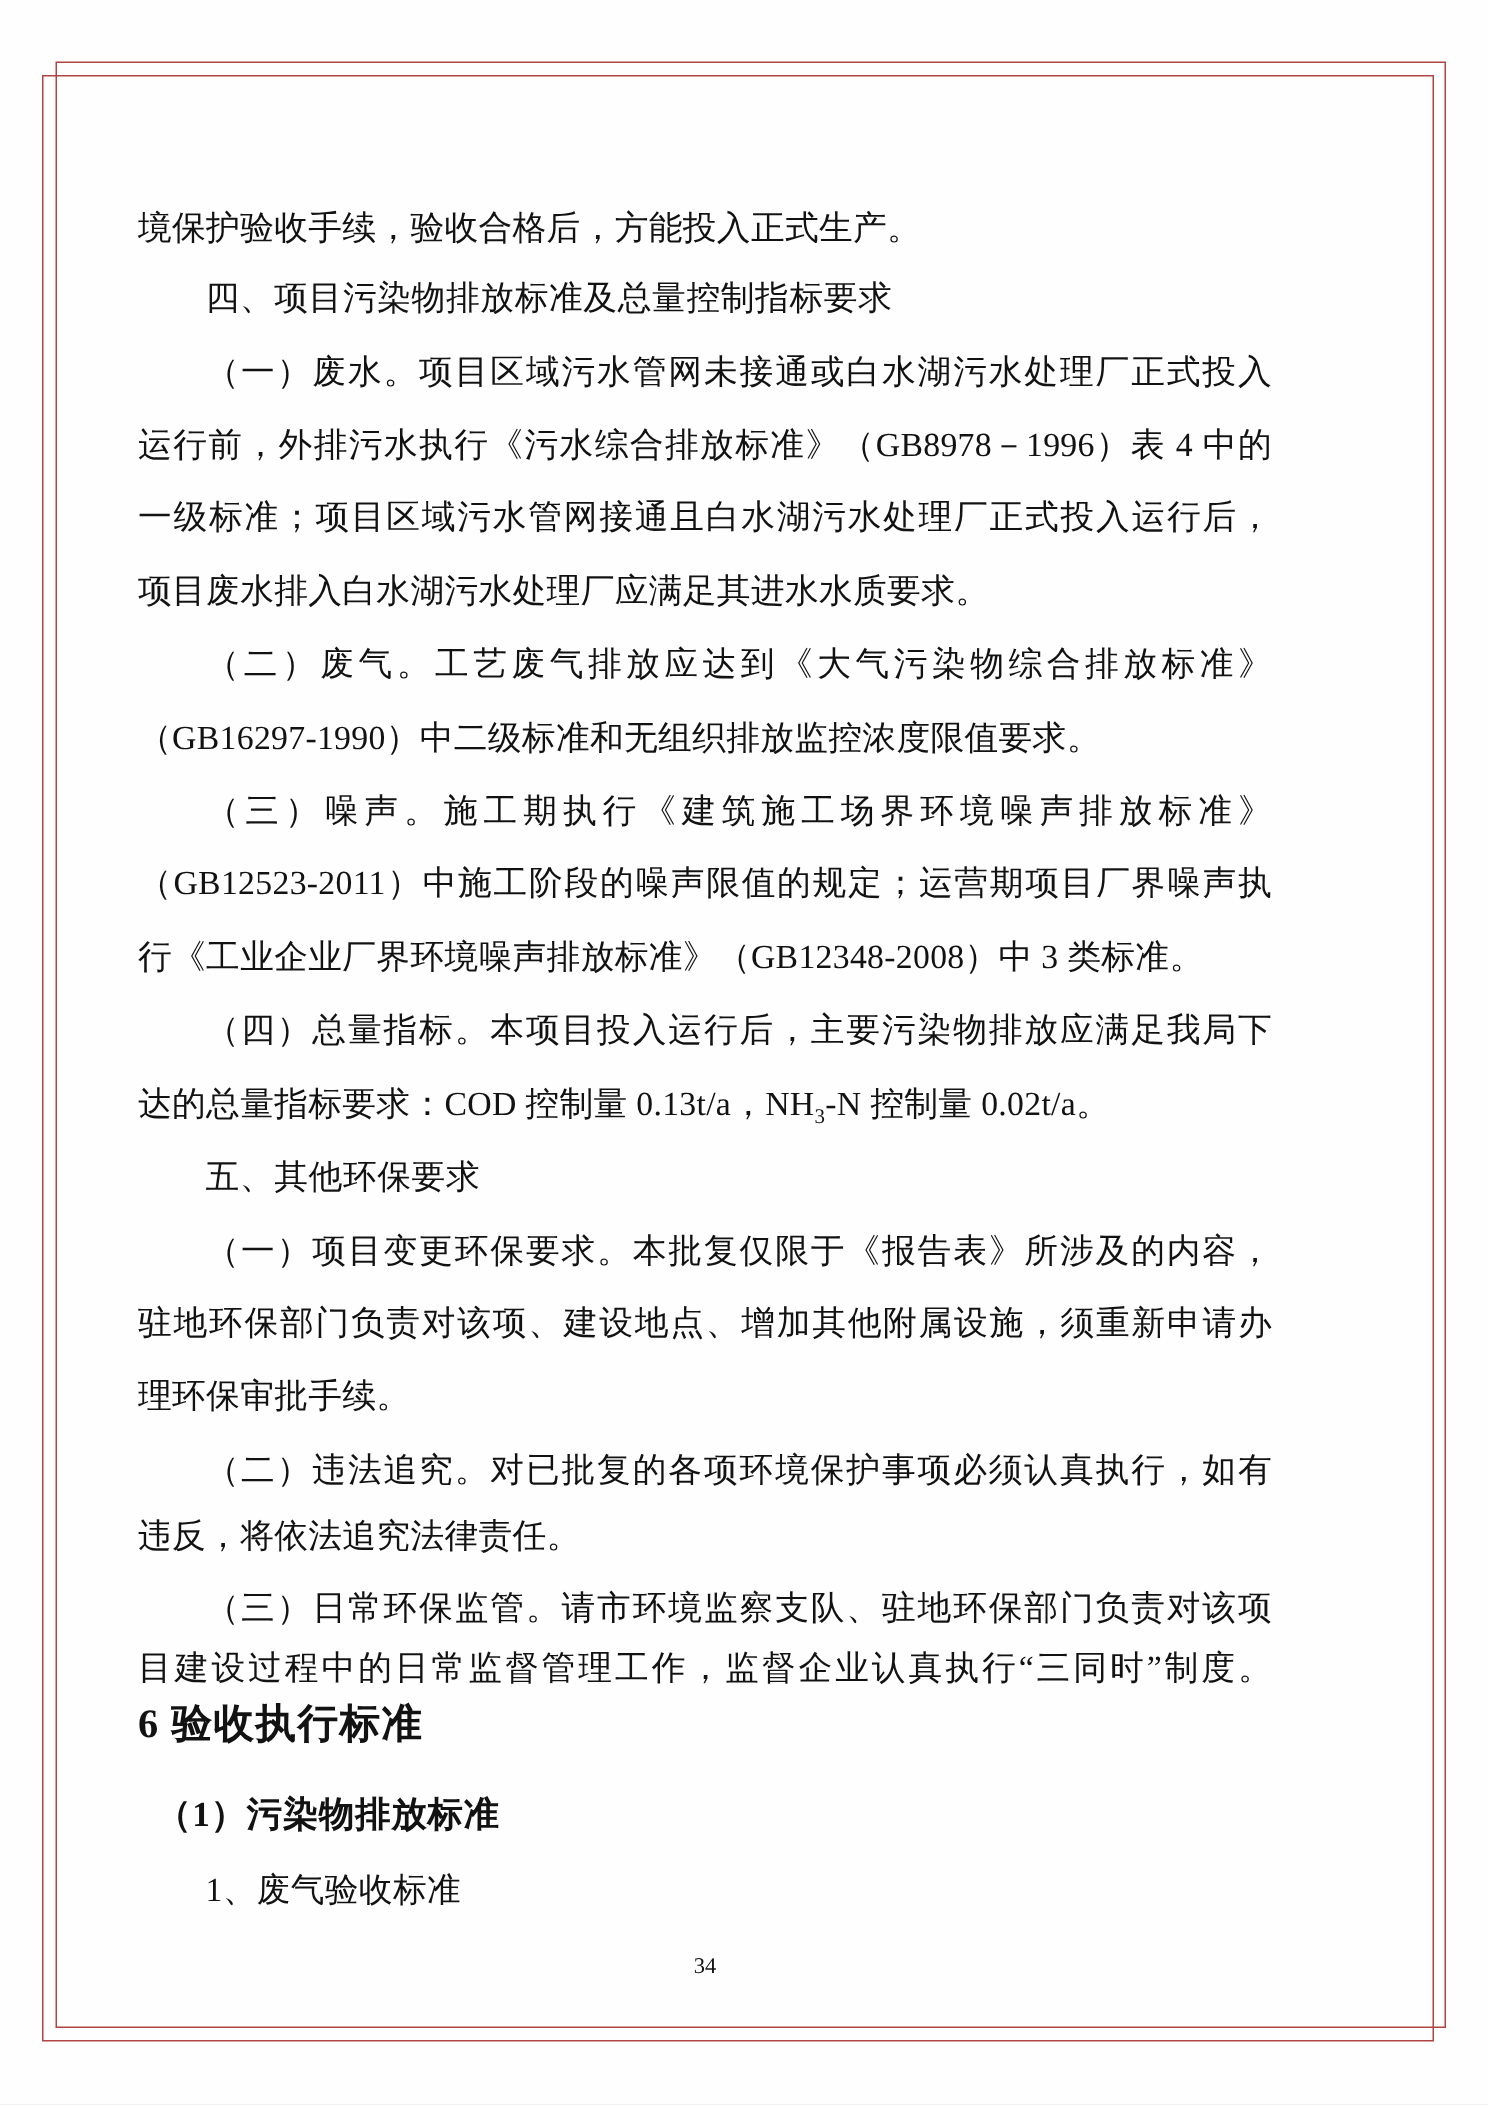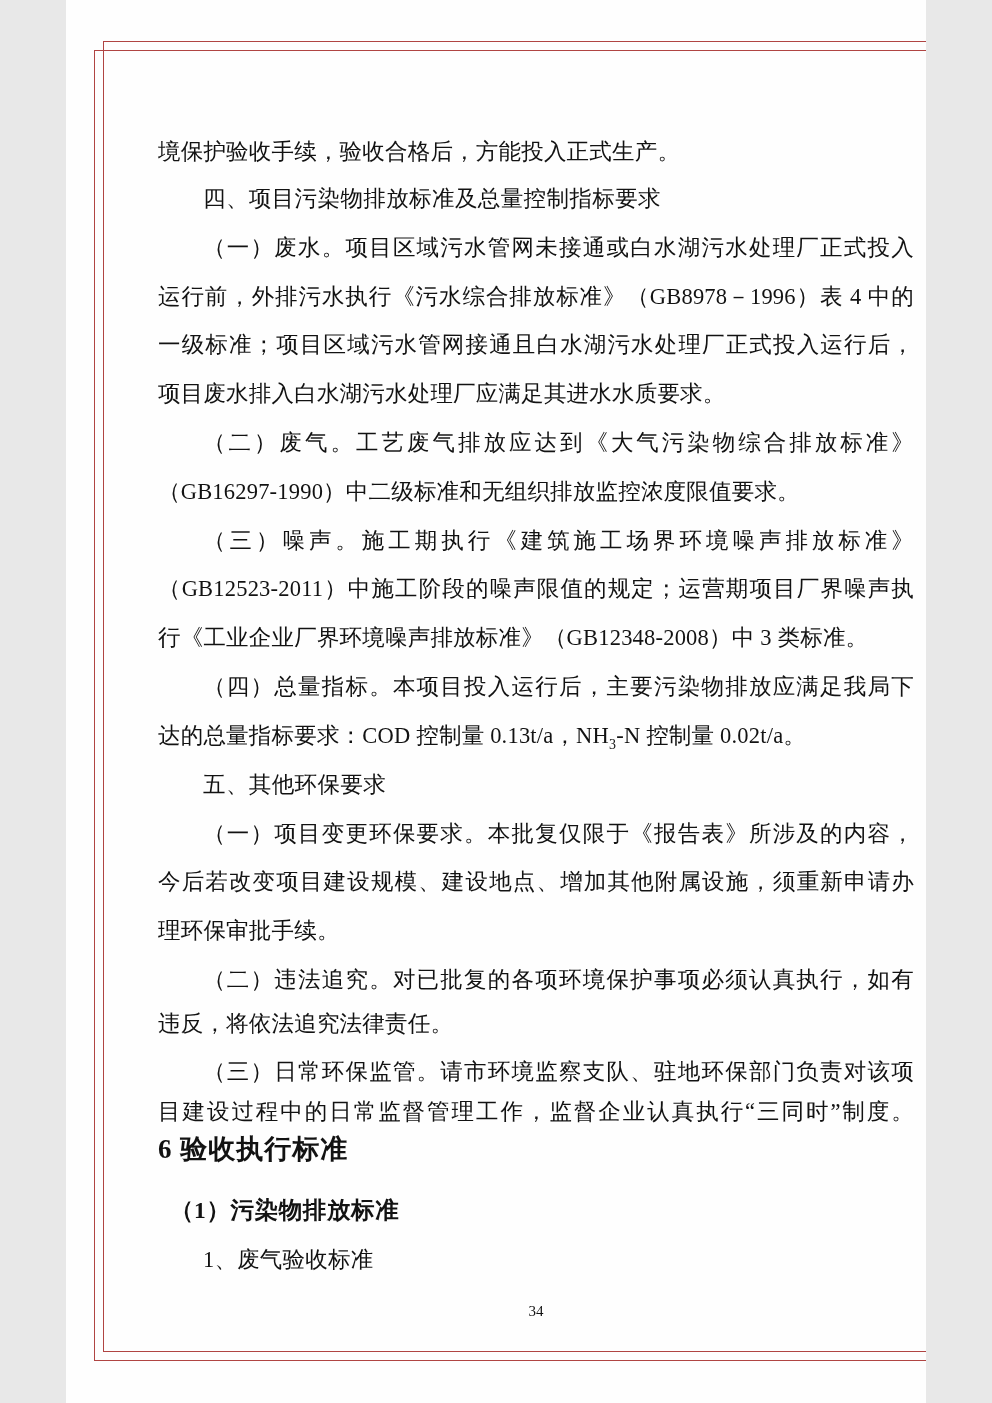--- a/index.html
+++ b/index.html
@@ -1,18 +1,18 @@
 <!DOCTYPE html>
 <html lang="zh"><head>
 <meta charset="utf-8">
 <style>
   html,body{margin:0;padding:0;background:#e8e8e8;}
   .page{
     position:relative;
-    width:860px;height:1403px;
+    width:992px;height:1403px;
     margin:0 auto;
     background:#fefefe;
     font-family:"Liberation Serif","DejaVu Serif",serif;
     color:#121212;
     overflow:hidden;
   }
   .frame{
     position:absolute;
     border:1.6px solid #b04442;
     box-sizing:border-box;
@@ -62,21 +62,21 @@
     <div class="ln" style="top:380px">项目废水排入白水湖污水处理厂应满足其进水水质要求。</div>
     <div class="ln ind2 just" style="top:429px">（二）废气。工艺废气排放应达到《大气污染物综合排放标准》</div>
     <div class="ln" style="top:478px">（GB16297-1990）中二级标准和无组织排放监控浓度限值要求。</div>
     <div class="ln ind2 just" style="top:527px">（三）噪声。施工期执行《建筑施工场界环境噪声排放标准》</div>
     <div class="ln just" style="top:575px">（GB12523-2011）中施工阶段的噪声限值的规定；运营期项目厂界噪声执</div>
     <div class="ln" style="top:624px">行《工业企业厂界环境噪声排放标准》（GB12348-2008）中 3 类标准。</div>
     <div class="ln ind2 just" style="top:673px">（四）总量指标。本项目投入运行后，主要污染物排放应满足我局下</div>
     <div class="ln" style="top:722px"><span>达的总量指标要求：COD 控制量 0.13t/a，NH</span><sub>3</sub><span>-N 控制量 0.02t/a。</span></div>
     <div class="ln b ind2" style="top:771px">五、其他环保要求</div>
     <div class="ln ind2 just" style="top:820px">（一）项目变更环保要求。本批复仅限于《报告表》所涉及的内容，</div>
-    <div class="ln just" style="top:868px">今后若改变项目建设规模、建设地点、增加其他附属设施，须重新申请办</div>
+    <div class="ln just" style="top:868px">驻地环保部门负责对该项、建设地点、增加其他附属设施，须重新申请办</div>
     <div class="ln" style="top:917px">理环保审批手续。</div>
     <div class="ln ind2 just" style="top:966px">（二）违法追究。对已批复的各项环境保护事项必须认真执行，如有</div>
     <div class="ln" style="top:1010px">违反，将依法追究法律责任。</div>
     <div class="ln ind2 just" style="top:1058px">（三）日常环保监管。请市环境监察支队、驻地环保部门负责对该项</div>
     <div class="ln just" style="top:1098px">目建设过程中的日常监督管理工作，监督企业认真执行“三同时”制度。</div>
     <div class="ln h1" style="top:1133px">6 验收执行标准</div>
     <div class="ln h2 ind-half" style="top:1196px">（1）污染物排放标准</div>
     <div class="ln ind2" style="top:1246px">1、废气验收标准</div>
 
     <div class="pagenum">34</div>

